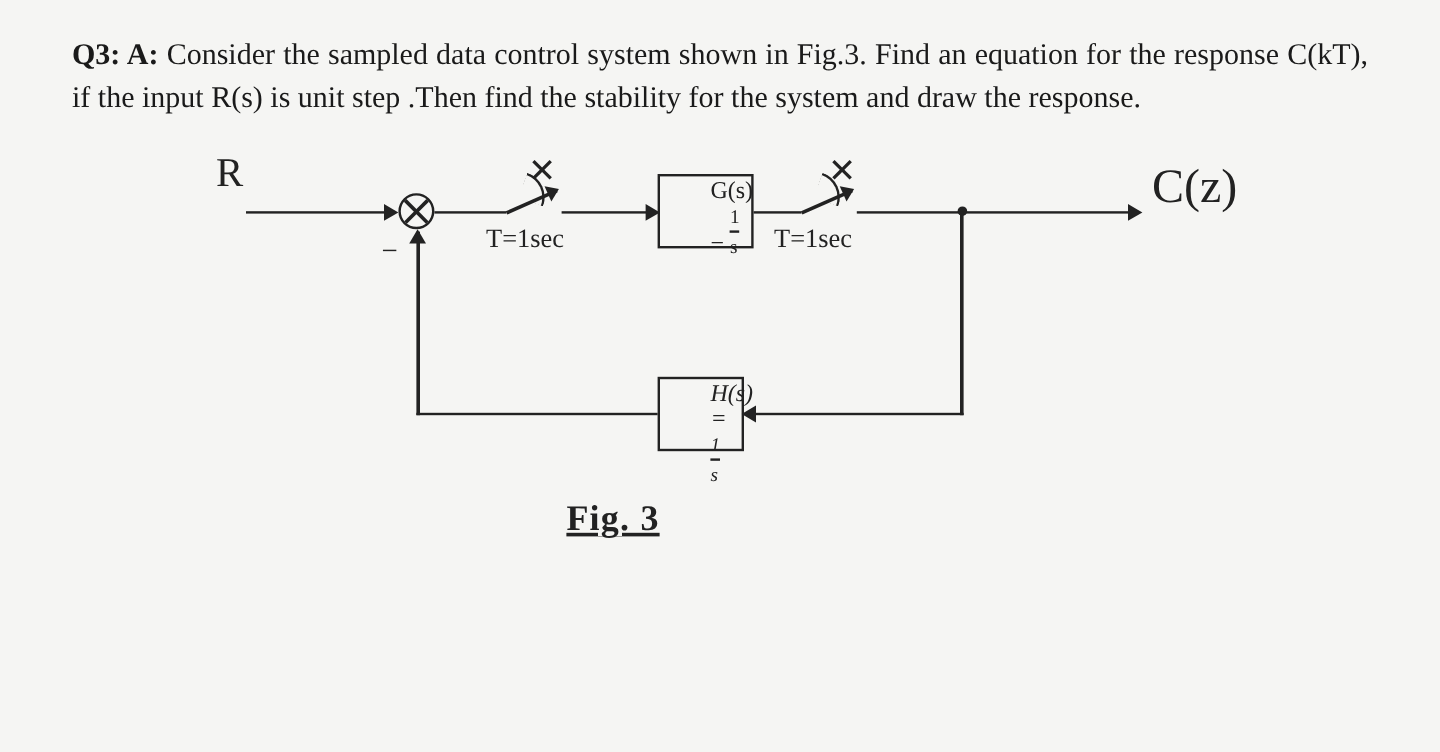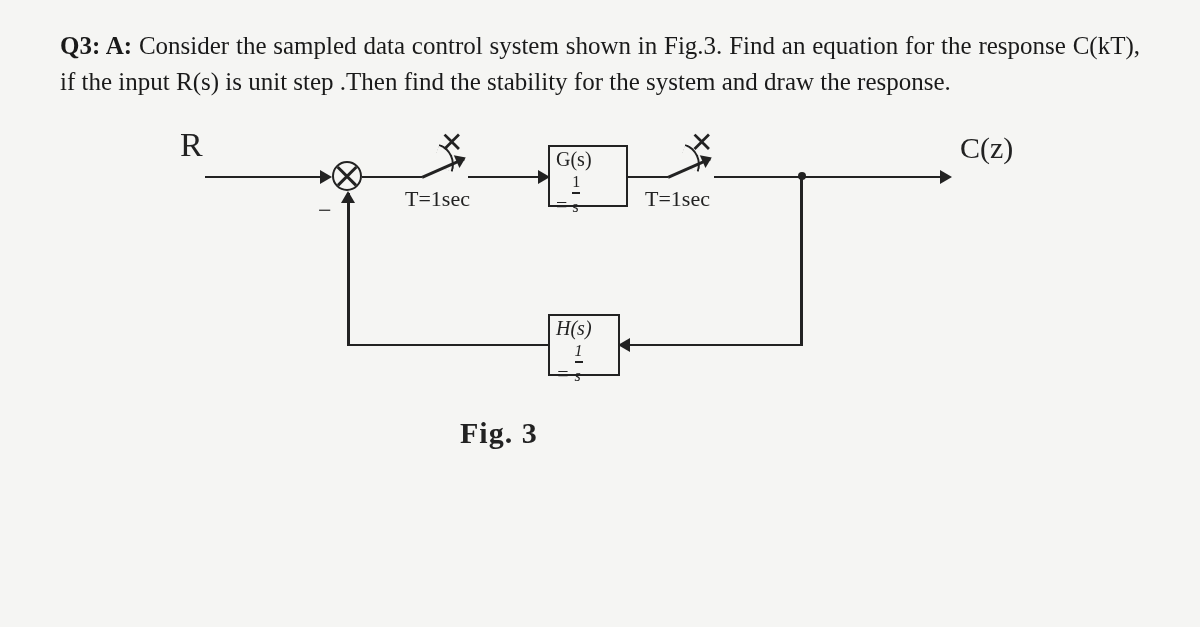--- a/index.html
+++ b/index.html
@@ -79,21 +79,21 @@
 
     
     .tfblock {
       position: absolute;
       border: 2.5px solid #222;
       background: transparent;
       padding: 2px 6px 0;
       text-align: left;
       line-height: 1.05;
     }
-    .tfblock .top { font-size: 20px; }
+    .tfblock .top { font-size: 20px; margin-left: 36px; }
 
     
     .arrowR {
       position: absolute;
       width: 0; height: 0;
       border-left: 12px solid #222;
       border-top: 7px solid transparent;
       border-bottom: 7px solid transparent;
     }
     .arrowL {
@@ -162,34 +162,34 @@
   <div class="wire hline" style="left:478px; top:45px; width:40px;"></div>
 
   <div class="switch" style="left:518px; top:45px;"></div>
   <div class="switch-arc" style="left:531px; top:16px;"></div>
   <div class="el hand" style="left:540px; top:-5px; font-size:28px;">✕</div>
   <div class="el hand" style="left:495px; top:55px; font-size:22px;">T=1sec</div>
 
   <div class="wire hline" style="left:564px; top:45px; width:230px;"></div>
   <div class="arrowR" style="left:790px; top:39px;"></div>
 
-  <div class="el hand" style="left:810px; top:0px; font-size:30px;">C(z)</div>
+  <div class="el hand" style="left:810px; top:0px; font-size:40px;">C(z)</div>
 
   <div class="el" style="left:648px; top:41px; width:8px; height:8px; background:#222; border-radius:50%;"></div>
 
   <div class="wire vline" style="left:650px; top:45px; height:170px;"></div>
 
   <div class="wire hline" style="left:478px; top:213px; width:175px;"></div>
   <div class="arrowL" style="left:468px; top:207px;"></div>
 
   <div class="tfblock" style="left:398px; top:183px; width:72px; height:62px;font-style:italic;">
     <div class="top"><span>H(s)</span></div>
     <div class="top">= <span class="frac"><span style="font-size:16px;">1</span><span class="bar"></span><span style="font-size:16px;">s</span></span></div>
   </div>
 
   <div class="wire hline" style="left:197px; top:213px; width:201px;"></div>
 
   <div class="wire vline" style="left:197px; top:62px; height:153px;"></div>
   <div class="arrowU" style="left:191px; top:60px;"></div>
 
-  <div class="el hand caption" style="left:310px; top:285px;">Fig. 3</div>
+  <div class="el hand caption" style="left:322px; top:285px;text-decoration:underline;">Fig. 3</div>
 
 </div>
 
 </body></html>

